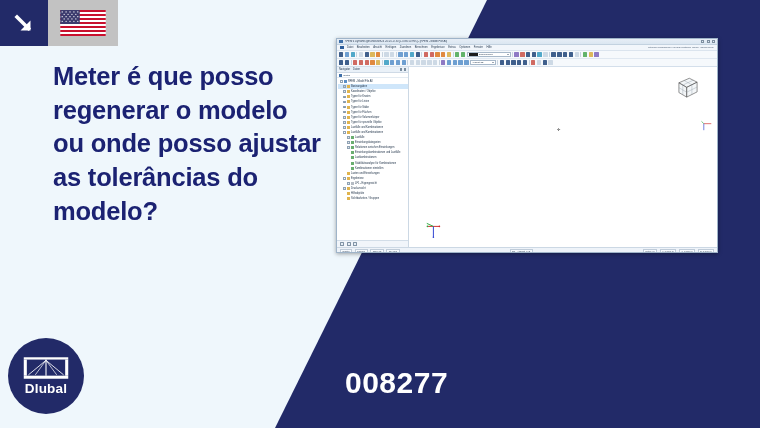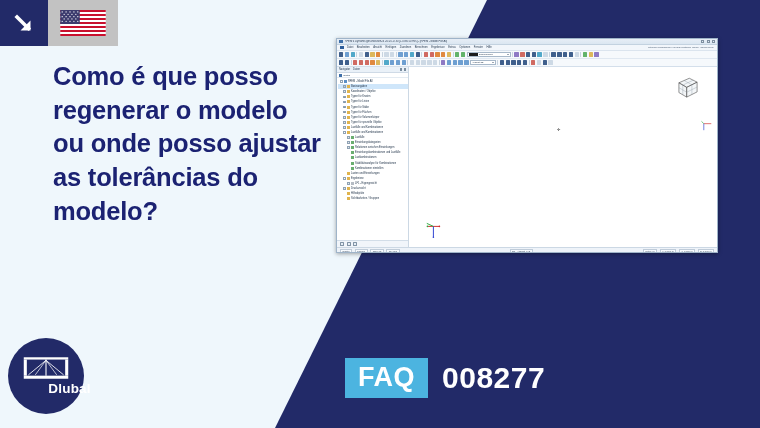--- a/index.html
+++ b/index.html
@@ -69,21 +69,20 @@
     align-items: center; justify-content: center;
     gap: 2px;
   }
   .logo-mark { width: 46px; height: 24px; display: block; }
   .logo-text {
     color: #ffffff;
     font-size: 13.5px;
     font-weight: bold;
     letter-spacing: 0.2px;
     line-height: 1;
-    padding-left: 47px;
   }
 
   
   .faq-row {
     position: absolute;
     left: 345px; bottom: 30px;
     display: flex; align-items: center;
     gap: 14px;
     z-index: 5;
   }
@@ -381,39 +380,38 @@
           <circle cx="3" cy="17.4" r="1"></circle>
             <circle cx="9" cy="17.4" r="1"></circle>
             <circle cx="15" cy="17.4" r="1"></circle>
             <circle cx="21" cy="17.4" r="1"></circle>
             <circle cx="27" cy="17.4" r="1"></circle>
         </g>
       </svg>
     </div>
   </div>
 
-  <h1 class="headline">Como é que posso regenerar o modelo ou onde posso ajustar as tolerâncias do modelo?</h1>
+  <h1 class="headline">Meter é que posso regenerar o modelo ou onde posso ajustar as tolerâncias do modelo?</h1>
 
   <div class="logo">
     <svg class="logo-mark" viewBox="0 0 60 30" aria-hidden="true">
       <rect x="1" y="1" width="58" height="3" fill="#ffffff"></rect>
       <rect x="1" y="25" width="58" height="4" fill="#ffffff"></rect>
       <rect x="1" y="4" width="4" height="21" fill="#ffffff"></rect>
       <rect x="55" y="4" width="4" height="21" fill="#ffffff"></rect>
       <path d="M30 4 L30 25" stroke="#ffffff" stroke-width="1.4"></path>
       <path d="M30 5 L7 24" stroke="#ffffff" stroke-width="1.1"></path>
       <path d="M30 5 L53 24" stroke="#ffffff" stroke-width="1.1"></path>
       <path d="M30 5 L16 24" stroke="#ffffff" stroke-width="0.9"></path>
       <path d="M30 5 L44 24" stroke="#ffffff" stroke-width="0.9"></path>
     </svg>
     <div class="logo-text">Dlubal</div>
   </div>
 
   <div class="faq-row">
-    <span class="faq-tag">FAQ</span>
     <span class="faq-number">008277</span>
   </div>
 
   <div class="app-window">
 
     <div class="app-titlebar">
       <span class="tb-icon"></span>
       <span class="app-title">RFEM 6 Dynamik geschlossen24 20.05.1730 [1.0 bis 50 m/s] - [RFEM - Model File All]</span>
       <span class="win-ctrls">
         <i></i>

